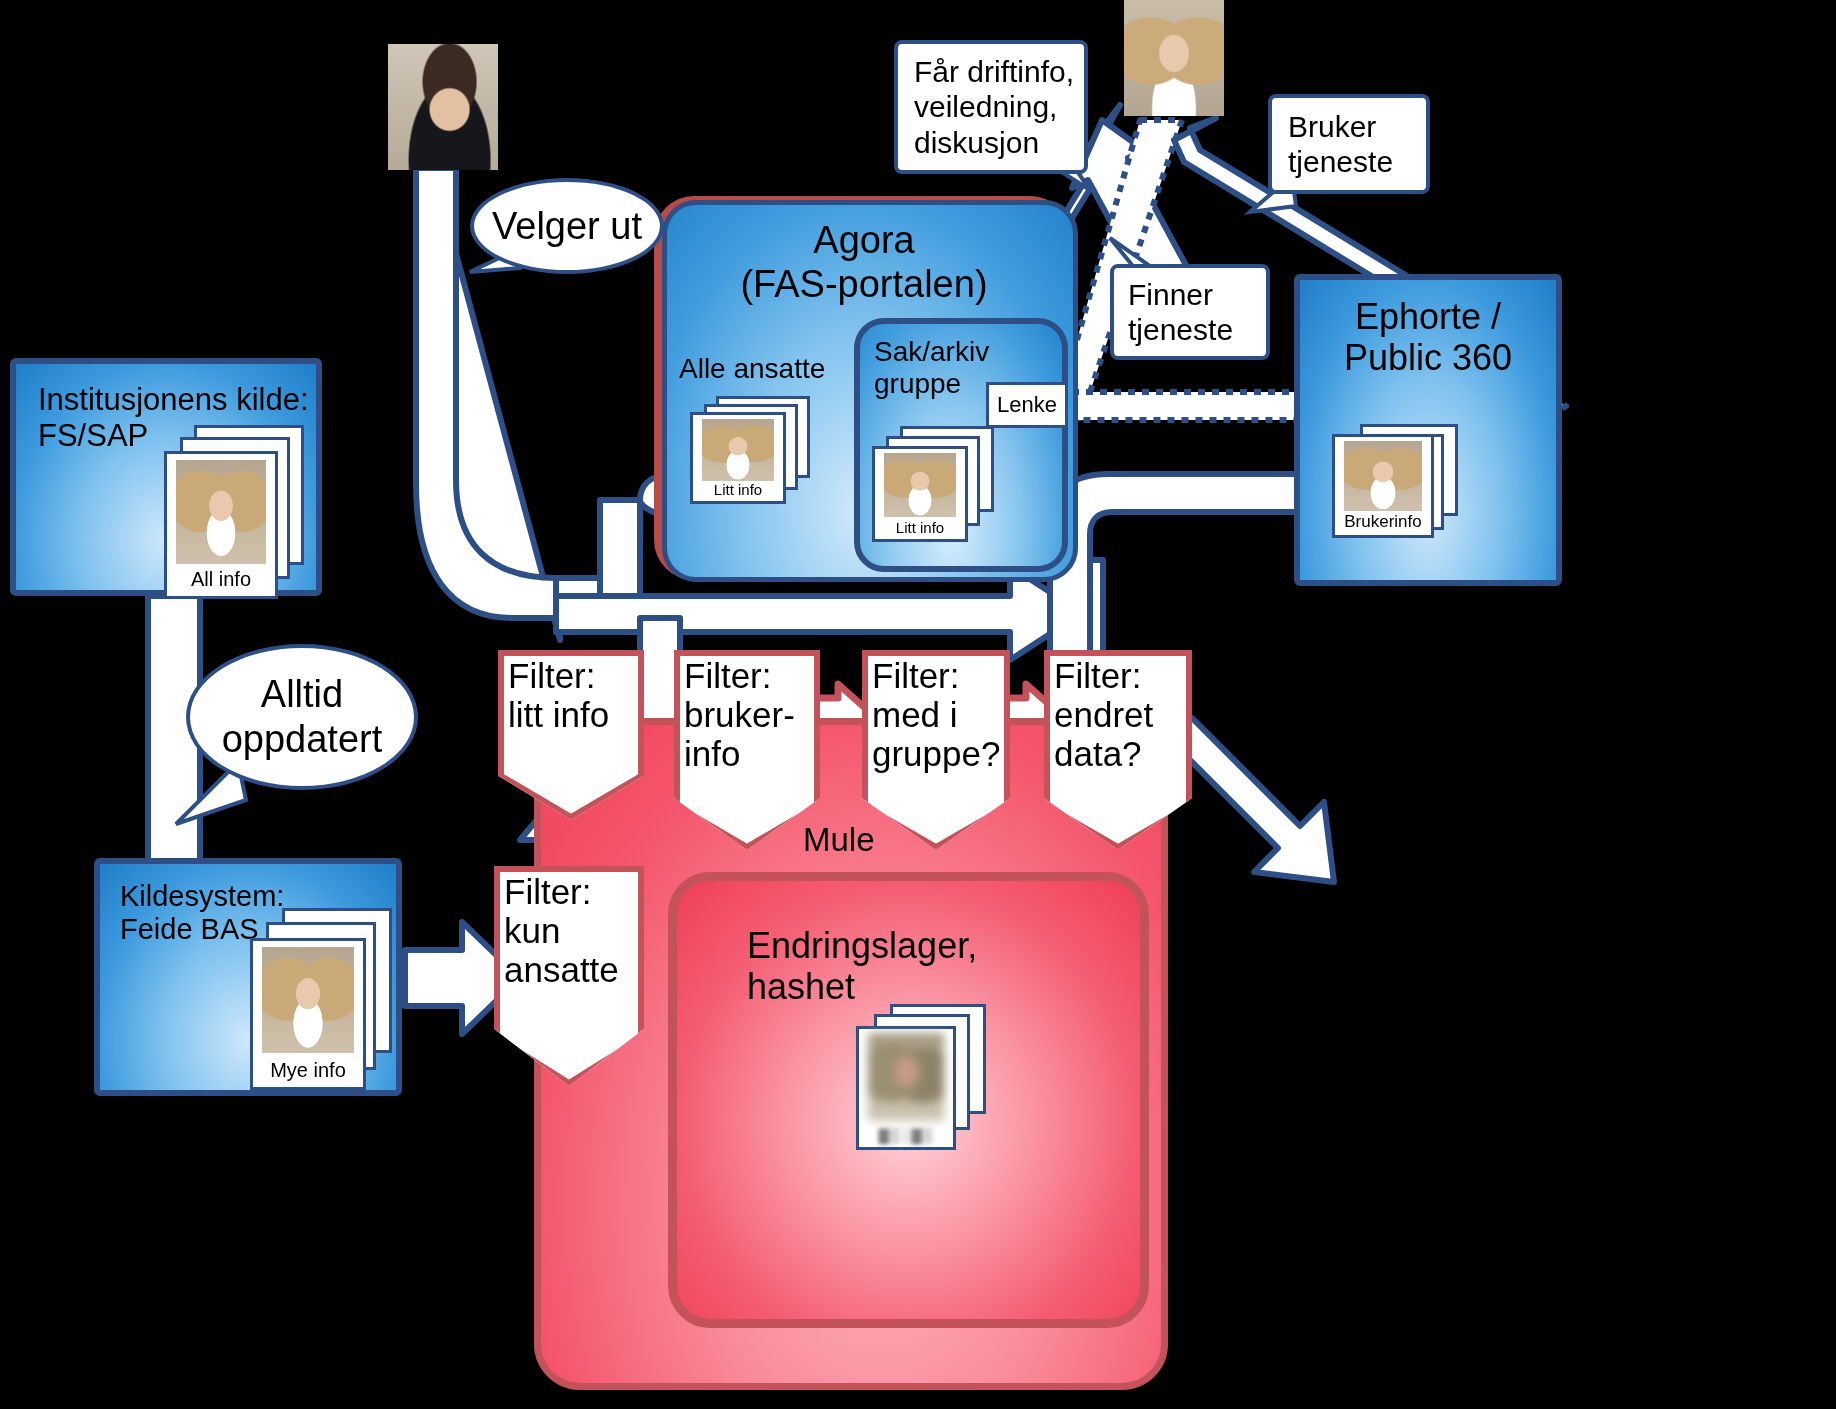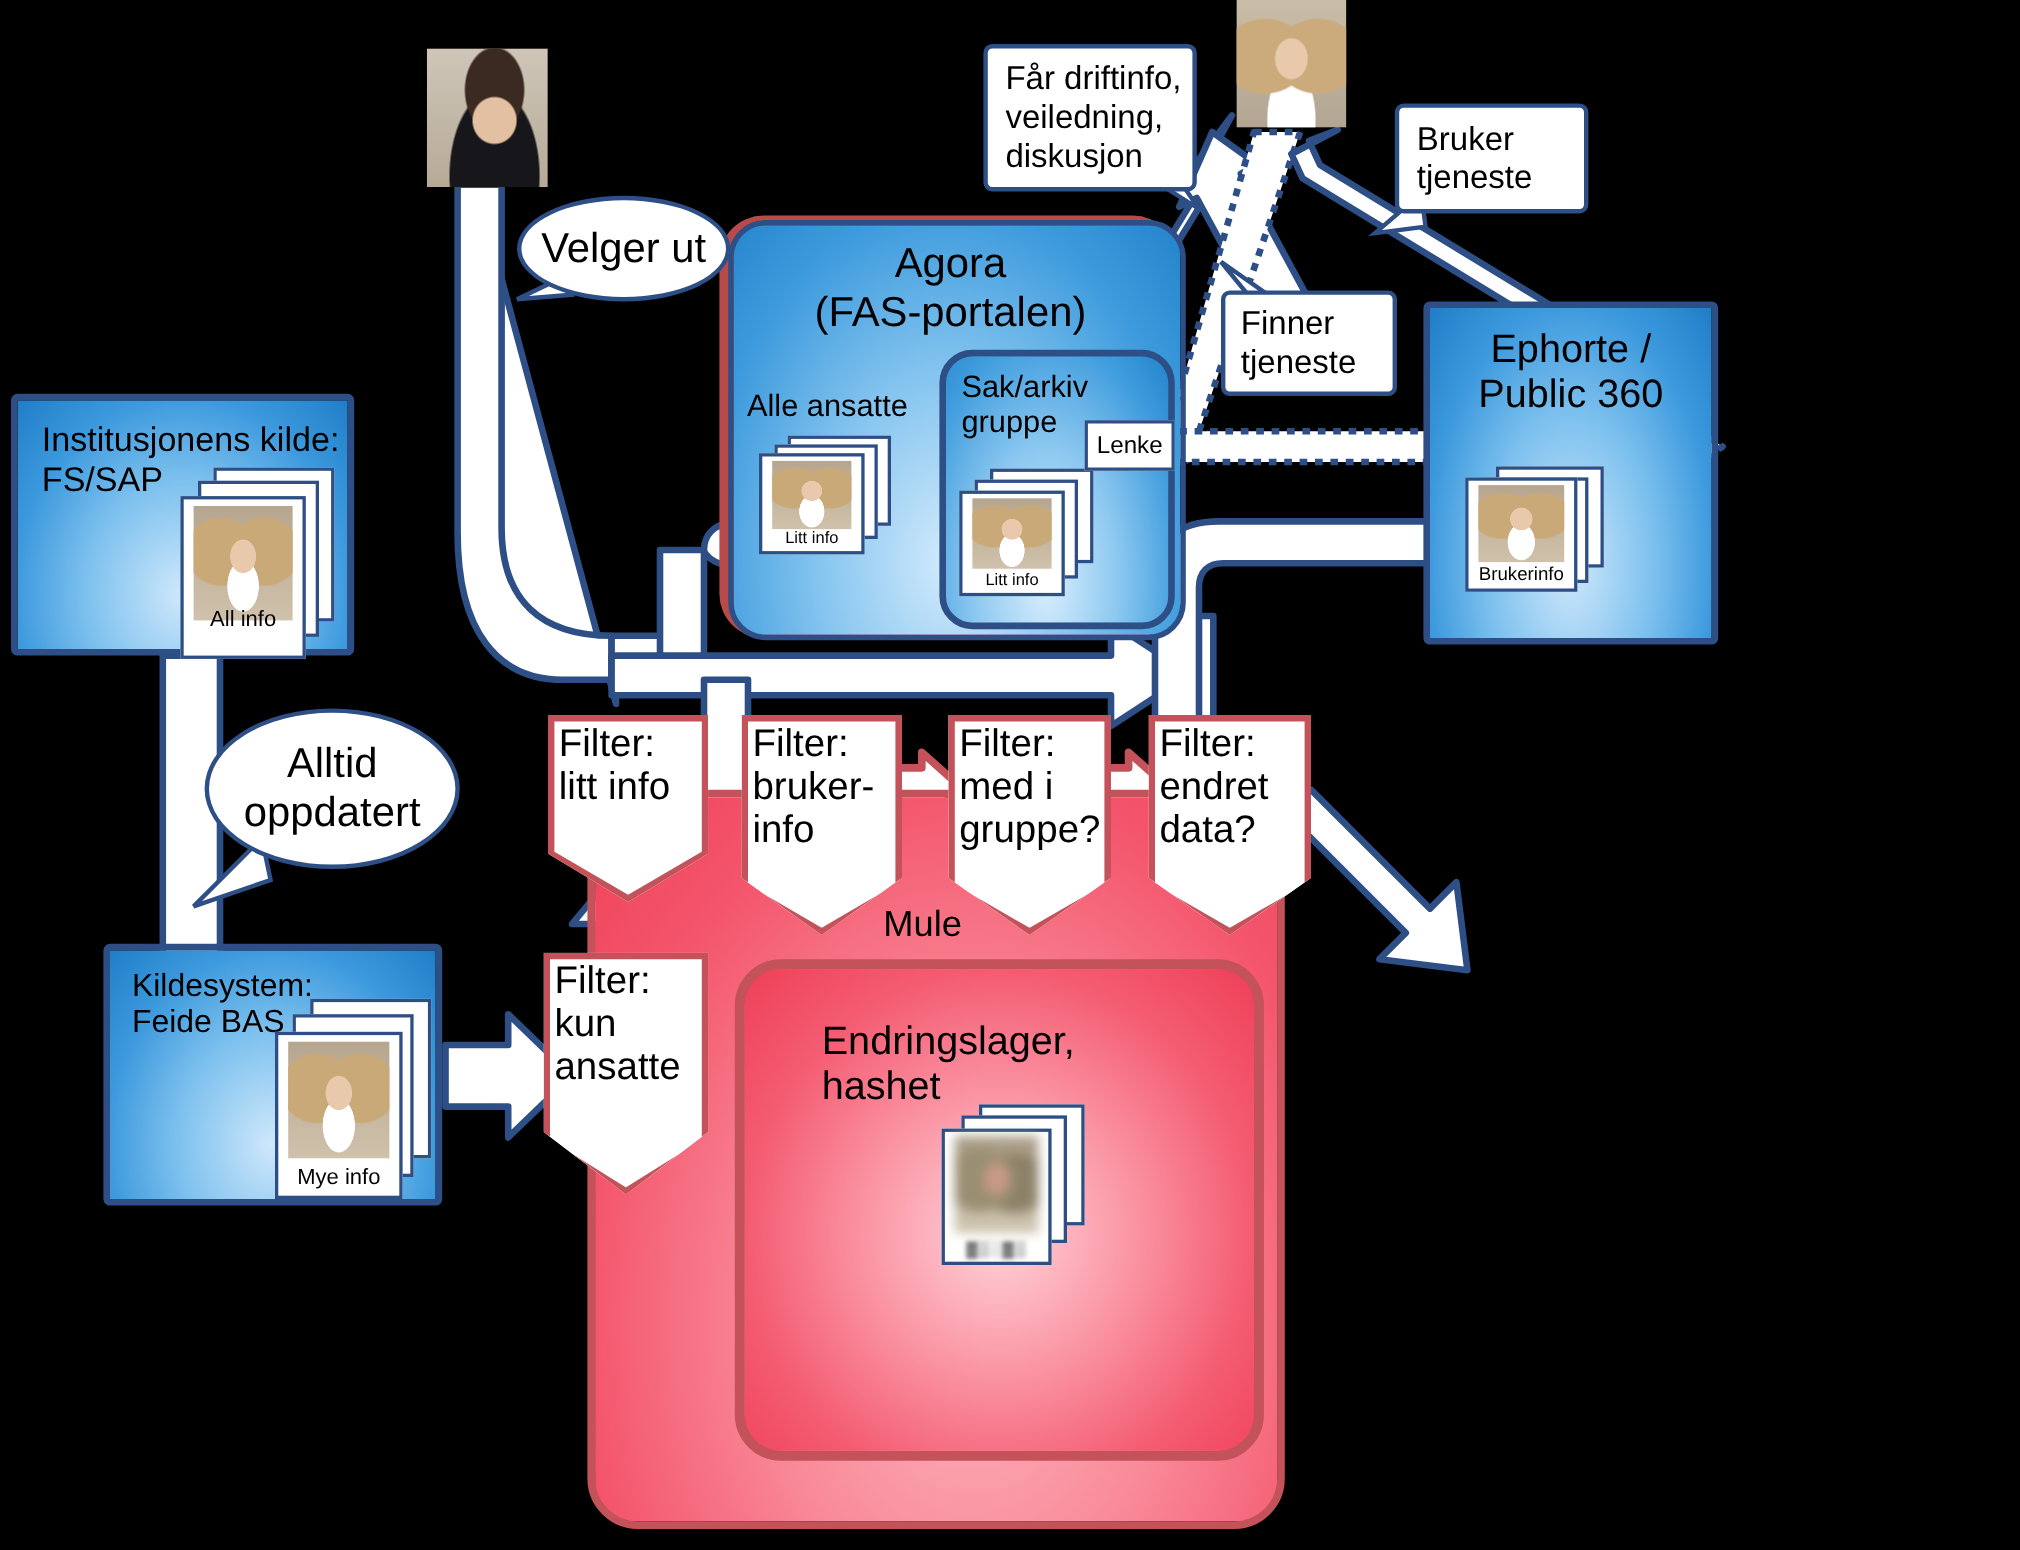--- a/index.html
+++ b/index.html
@@ -198,21 +198,21 @@
     <div class="card" style="left:34px;top:0;width:110px;height:140px;"></div>
     <div class="card" style="left:20px;top:12px;width:110px;height:142px;"></div>
     <div class="card" style="left:4px;top:26px;width:114px;height:148px;">
       <div class="cimg" style="top:6px;width:90px;height:104px;
         background:
           radial-gradient(ellipse at 50% 44%, #e9c9ab 0 18%, rgba(0,0,0,0) 19%),
           radial-gradient(ellipse at 50% 70%, #ffffff 0 22%, rgba(0,0,0,0) 23%),
           radial-gradient(ellipse at 28% 40%, #c9a978 0 34%, rgba(0,0,0,0) 36%),
           radial-gradient(ellipse at 72% 40%, #c9a978 0 34%, rgba(0,0,0,0) 36%),
           linear-gradient(#b7a68f,#cfc1ab);"></div>
-      <div class="clabel" style="bottom:21px;font-size:20px;margin-top:16px;">All info</div>
+      <div class="clabel" style="bottom:5px;font-size:20px;margin-top:16px;">All info</div>
     </div>
   </div>
 
   <div class="rbox blue-box" style="left:94px;top:858px;width:308px;height:238px;">
     <div class="rlabel" style="left:20px;top:16px;font-size:29px;">Kildesystem:
 Feide BAS</div>
   </div>
   <div class="cardstack" style="left:244px;top:908px;width:150px;height:185px;">
     <div class="card" style="left:38px;top:0;width:110px;height:145px;"></div>
     <div class="card" style="left:22px;top:14px;width:110px;height:148px;"></div>
@@ -383,21 +383,21 @@
     <span>Alltid
 oppdatert</span>
   </div>
 
   <div class="bubble rect" style="left:894px;top:40px;width:194px;height:134px;font-size:30px;justify-content:flex-start;padding-left:16px;text-align:left;">
     <span>Får driftinfo,
 veiledning,
 diskusjon</span>
   </div>
 
-  <div class="bubble rect" style="left:1268px;top:94px;width:176px;height:100px;font-size:30px;justify-content:flex-start;padding-left:16px;text-align:left;">
+  <div class="bubble rect" style="left:1268px;top:94px;width:162px;height:100px;font-size:30px;justify-content:flex-start;padding-left:16px;text-align:left;">
     <span>Bruker
 tjeneste</span>
   </div>
 
   <div class="bubble rect" style="left:1110px;top:264px;width:160px;height:96px;font-size:30px;justify-content:flex-start;padding-left:14px;text-align:left;">
     <span>Finner
 tjeneste</span>
   </div>
 
   <div class="photo" style="left:388px;top:44px;width:110px;height:126px;">

